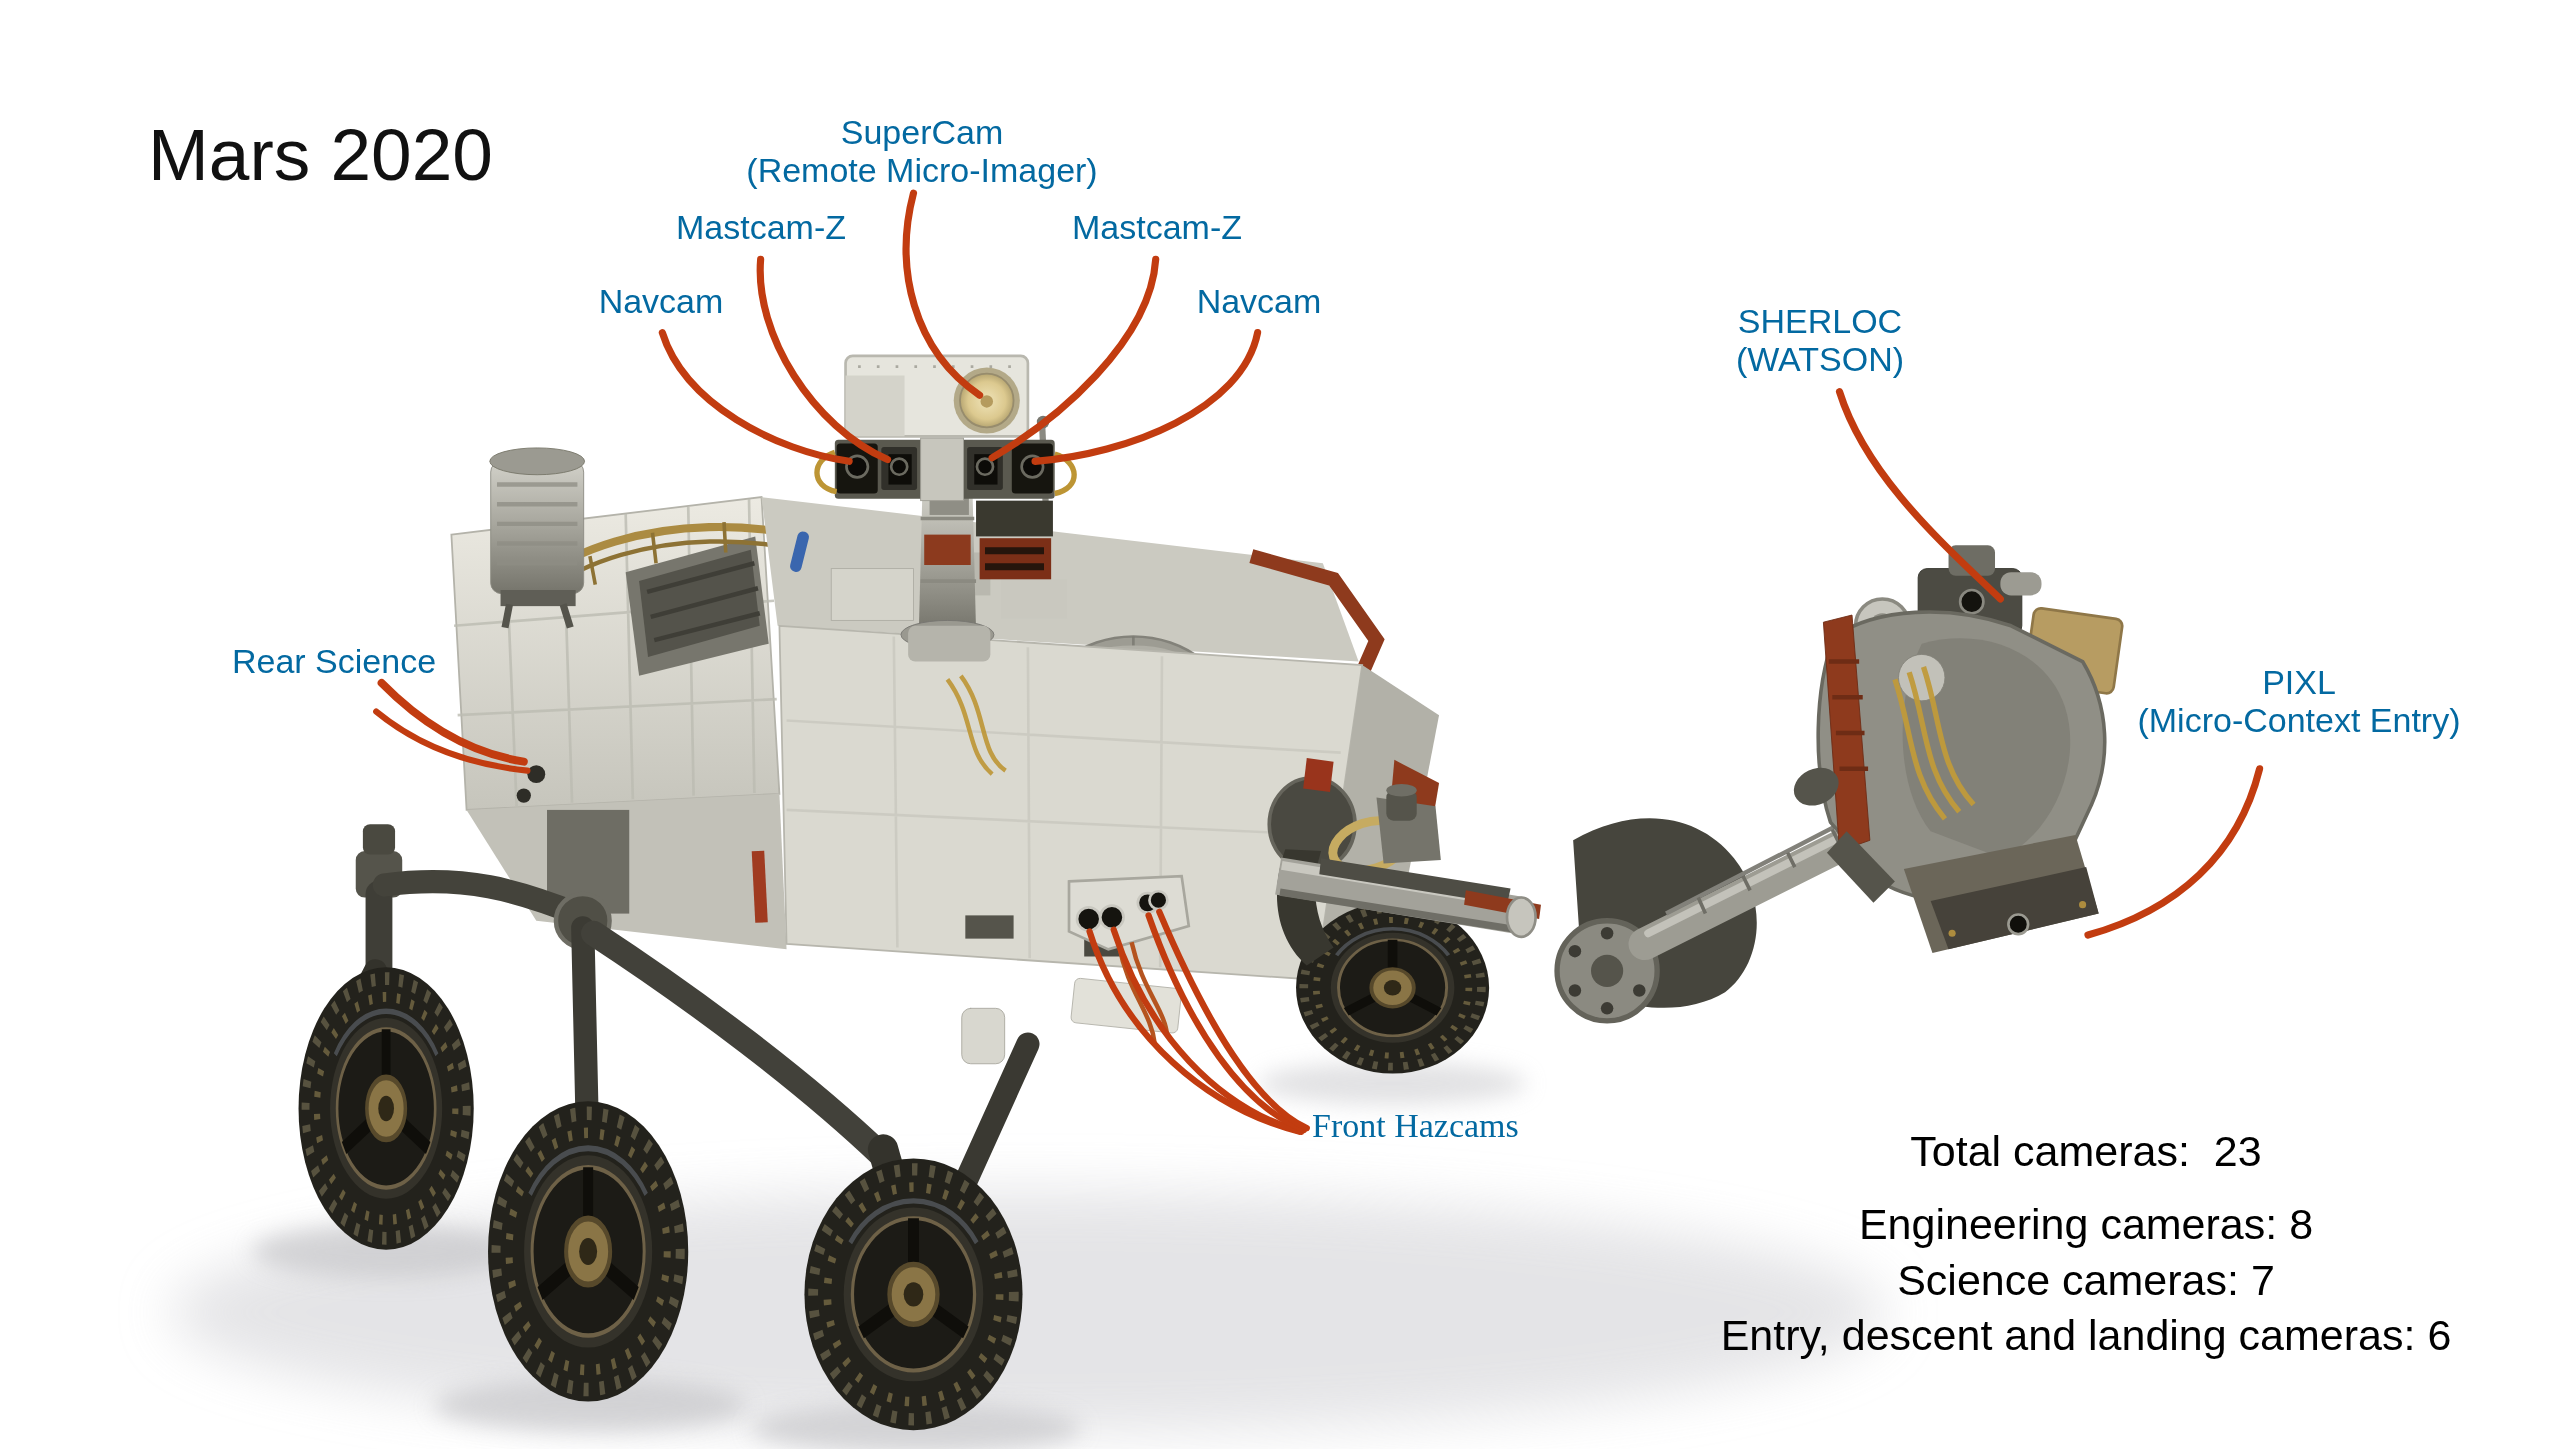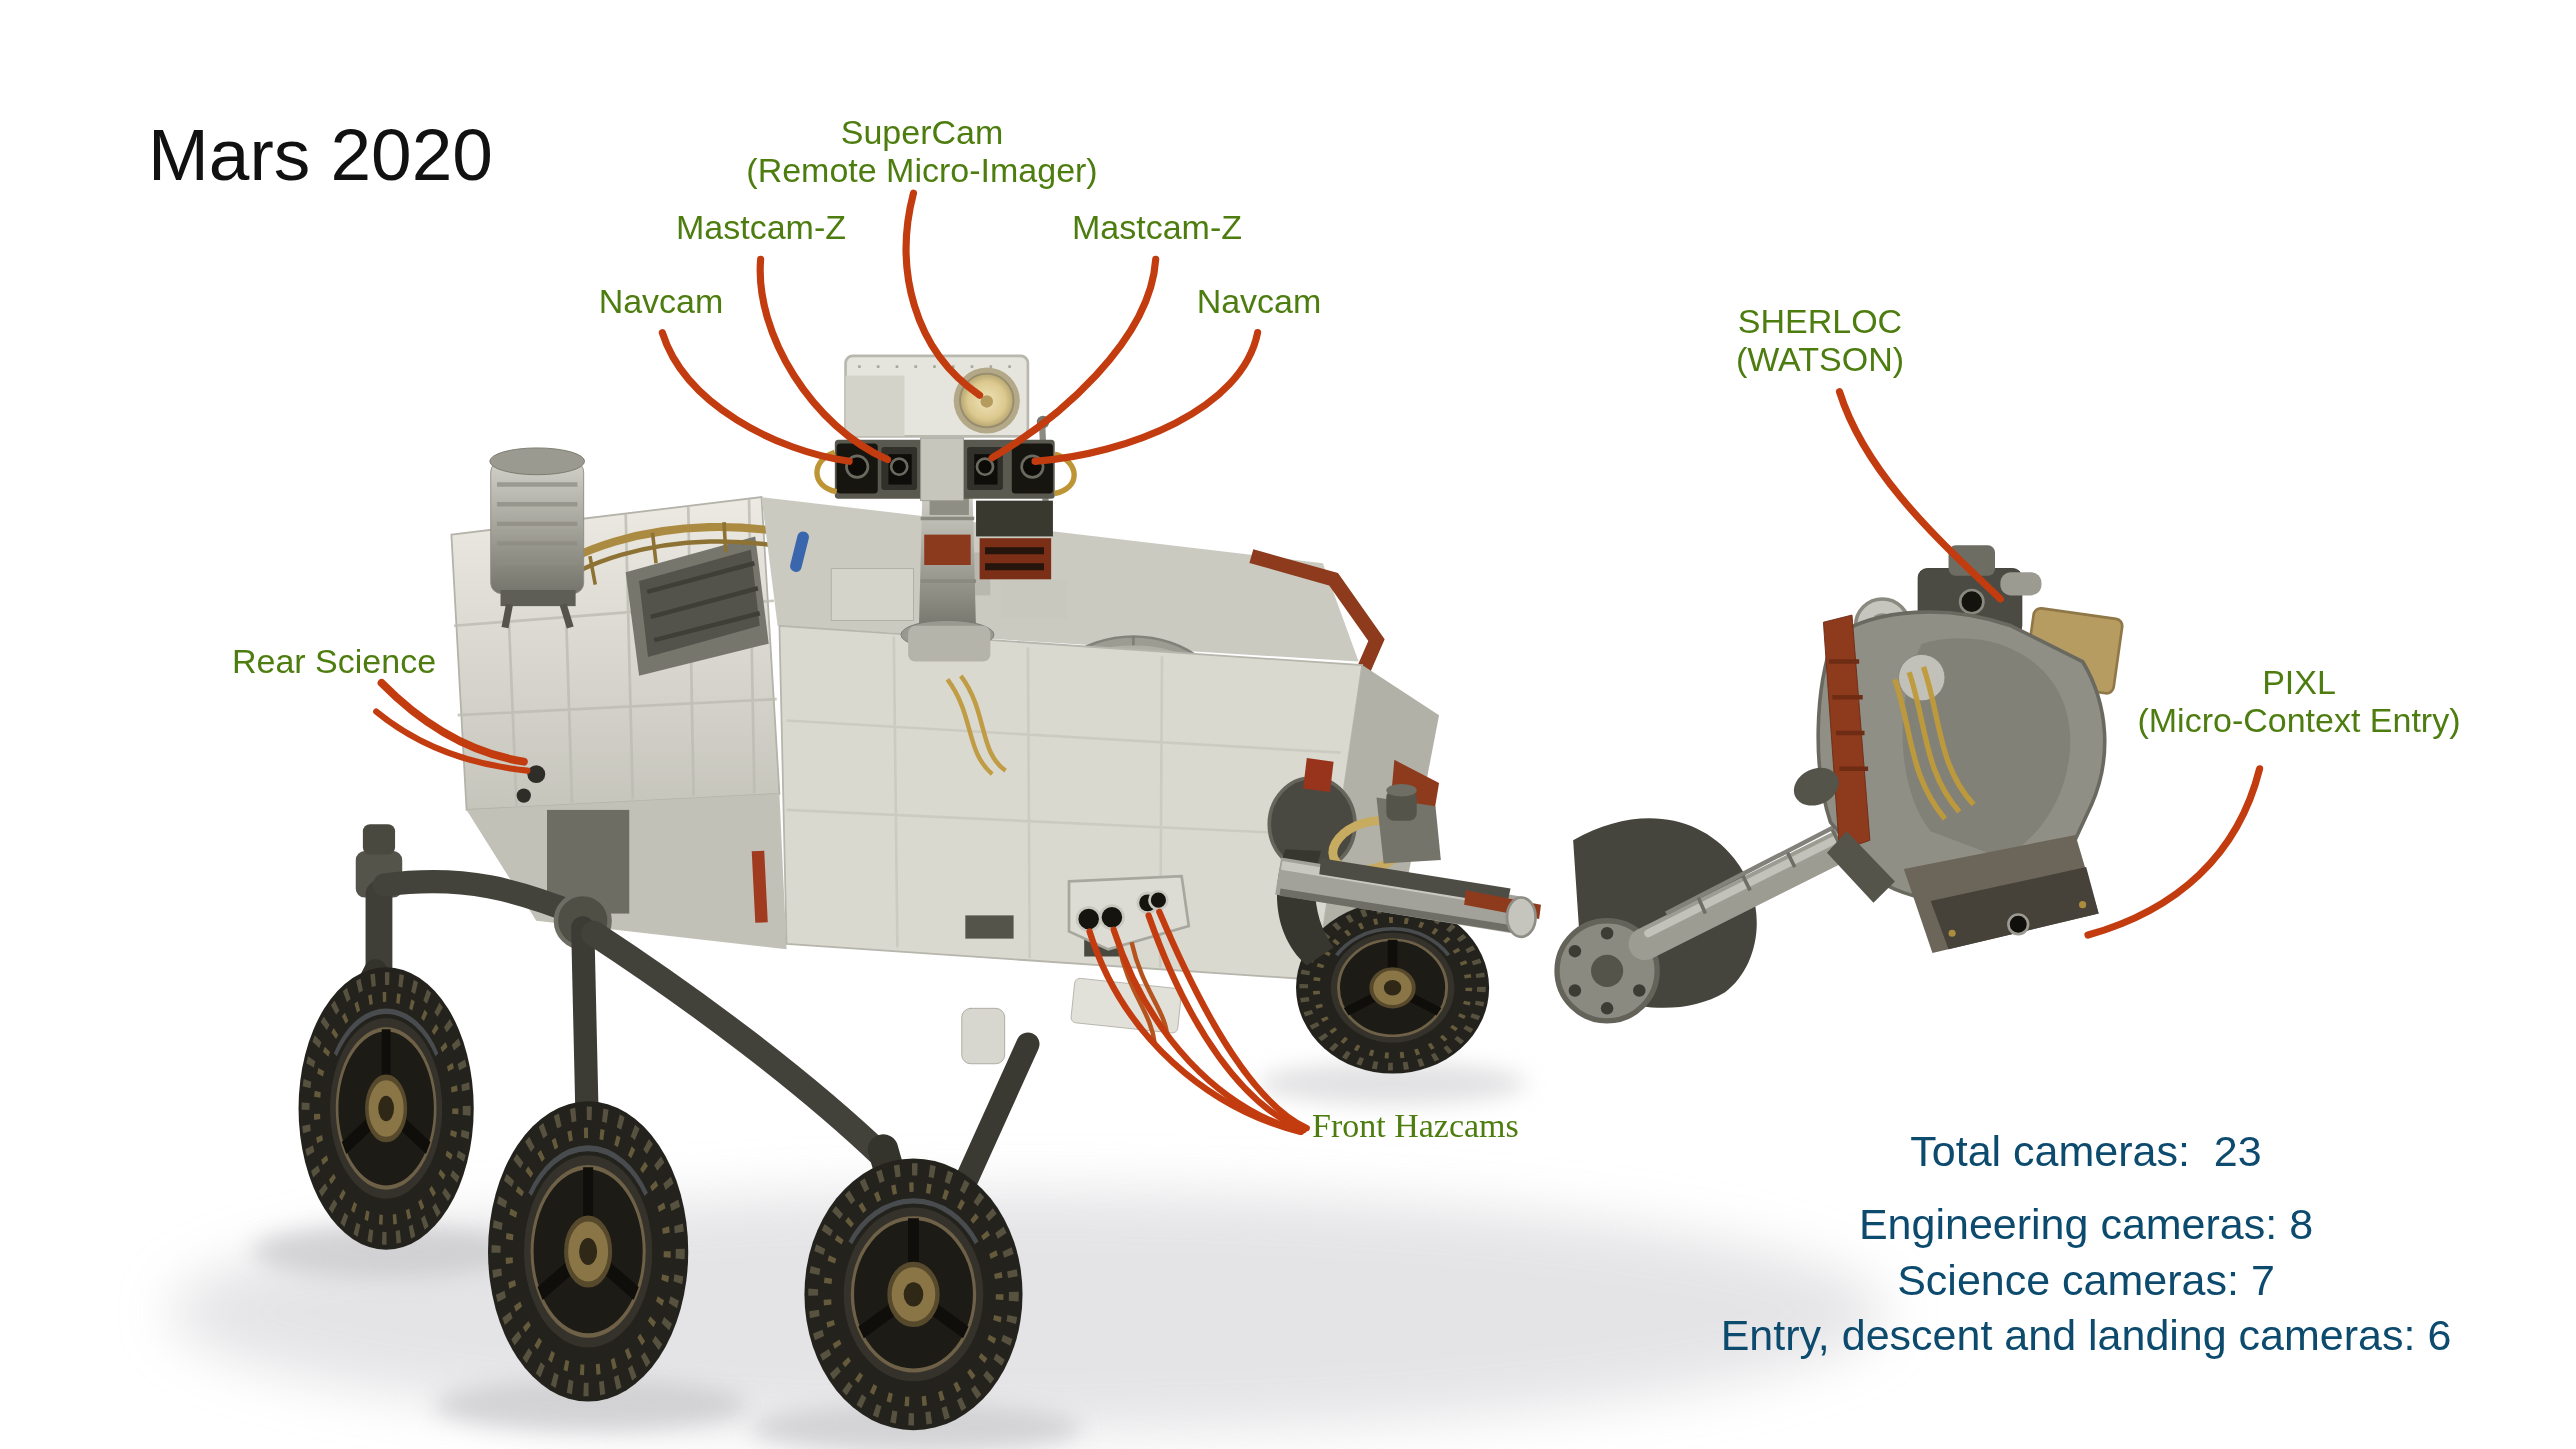--- a/index.html
+++ b/index.html
@@ -12,37 +12,37 @@
     color:#1a1a1a;
   }
   .canvas svg{position:absolute;left:0;top:0;}
   .label{
     position:absolute;
     font-size:34px;
     line-height:38px;
     text-align:center;
     white-space:nowrap;
     transform:translateX(-50%);
-    color:#4d7c0f;
+    color:#0369a1;
   }
   .label.left-align{transform:none;text-align:left;font-family:Liberation Serif, serif;}
   .title{
     position:absolute;
     font-size:73px;
     line-height:77px;
     white-space:nowrap;
     color:#111;
   }
   .stat{
     position:absolute;
     font-size:43px;
     line-height:46px;
     transform:translateX(-50%);
     white-space:pre;
-    color:#0c4a6e;
+    color:#000000;
   }
 </style>
 </head>
 <body>
 
 <div class="canvas" style="background: rgb(255, 255, 255); color: rgb(26, 26, 26);">
 
   <svg width="2576" height="1450" viewBox="0 0 2882 1622">
     <defs>
       <linearGradient id="gBody" x1="0" y1="0" x2="0" y2="1">

